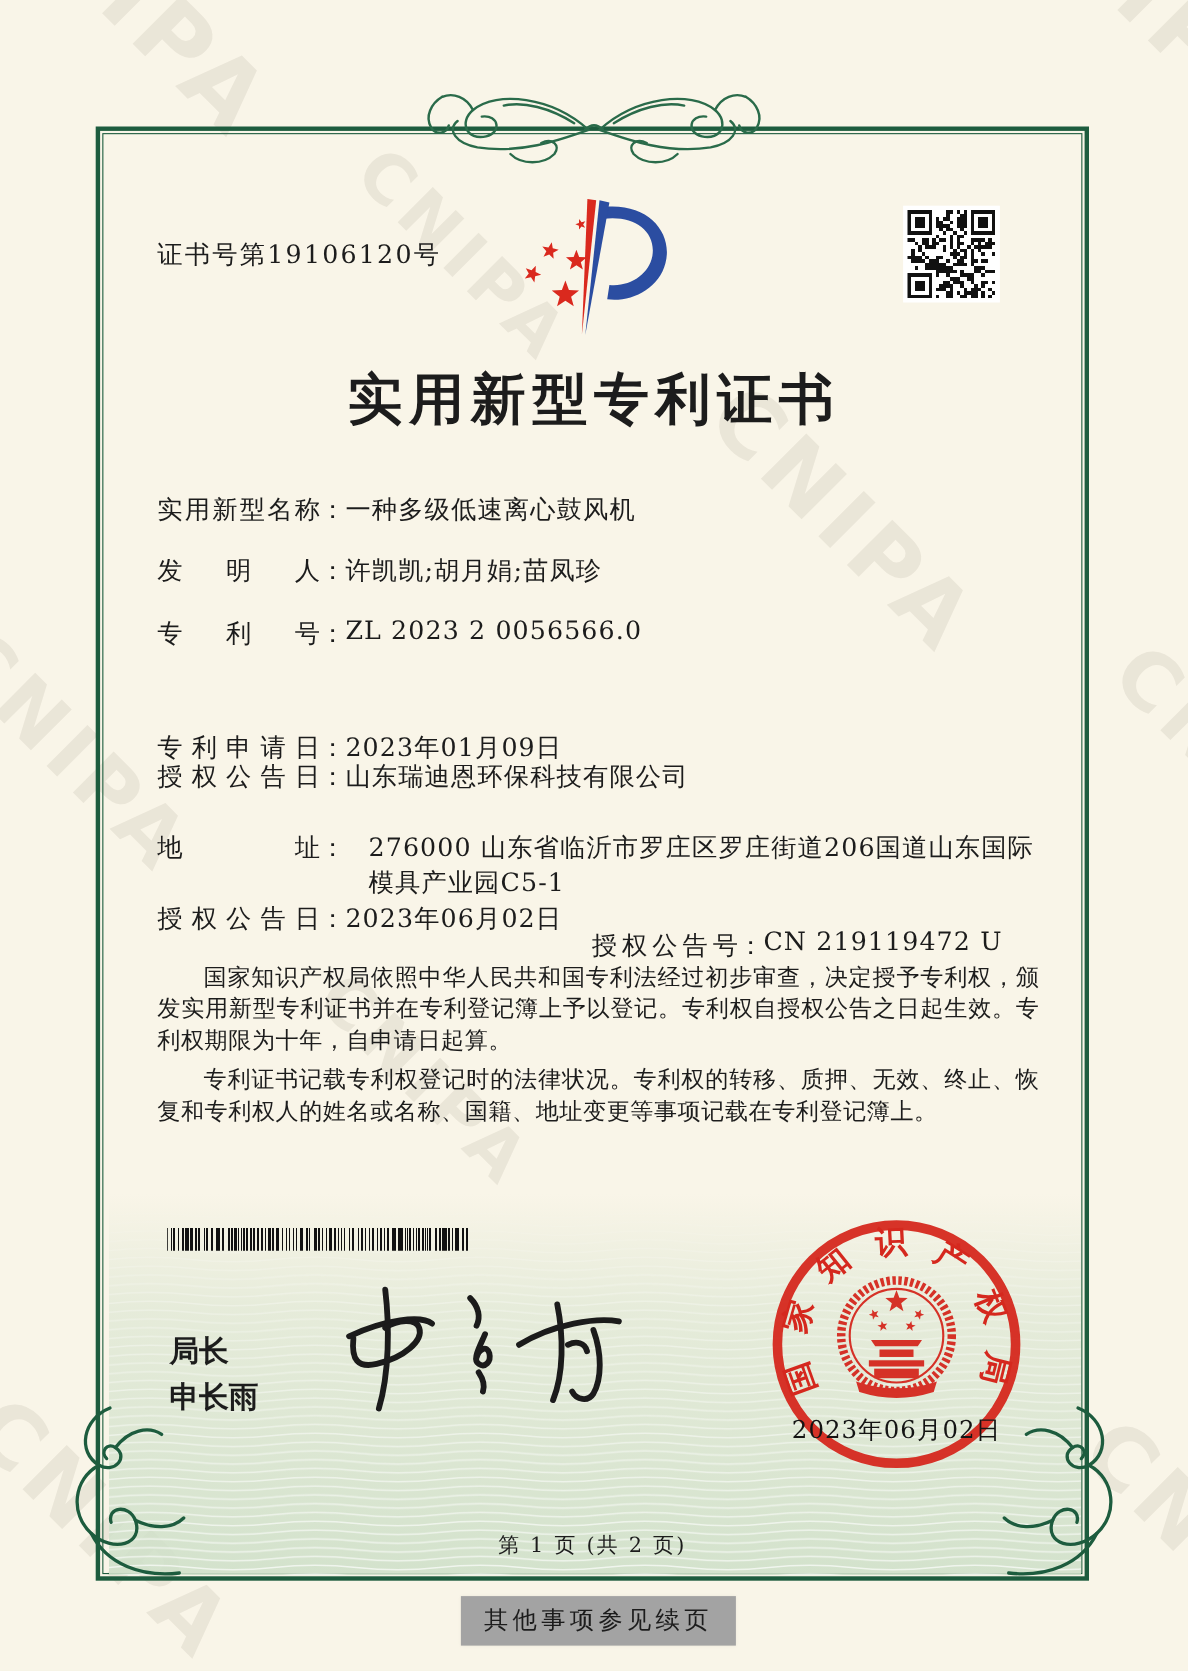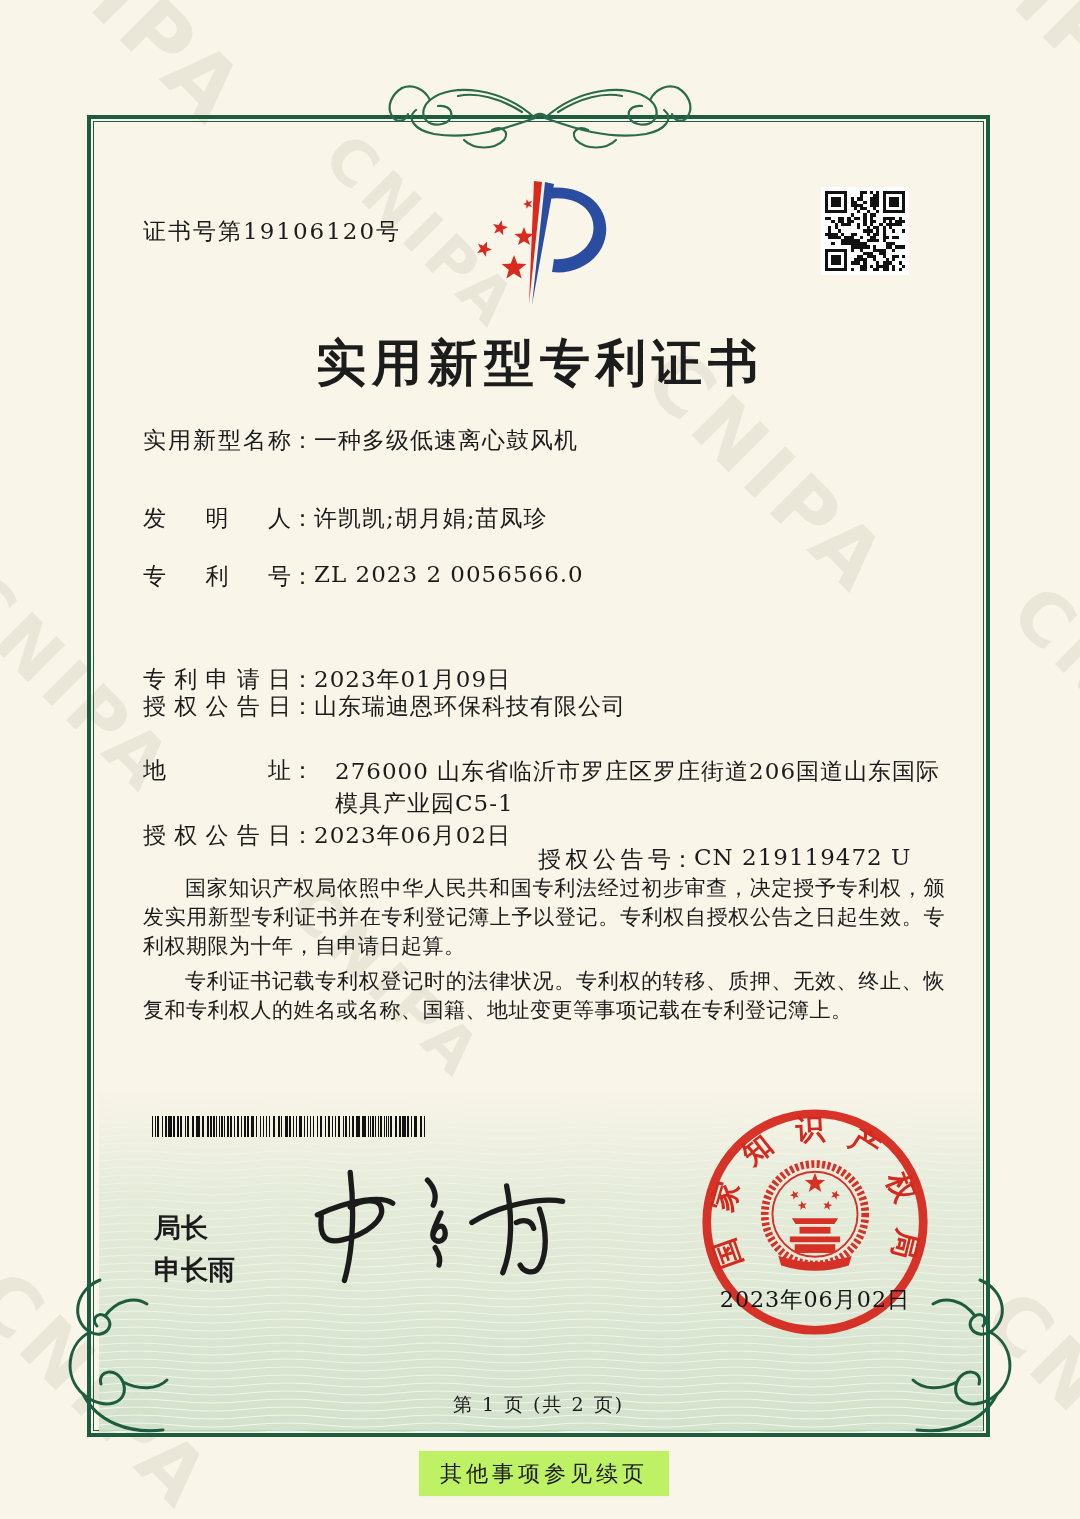--- a/index.html
+++ b/index.html
@@ -35,21 +35,21 @@
   
   .body-par{position:absolute;left:143px;width:802px;font-size:21px;line-height:29px;text-indent:2em;text-align:justify;letter-spacing:0.5px;}
   
   .barcode-wrap{position:absolute;left:152px;top:1116px;width:277px;height:21px;}
   .director{position:absolute;left:154px;top:1210px;font-family:Liberation Mono, monospace;font-weight:bold;font-size:27px;}
   .director-name{position:absolute;left:154px;top:1252px;font-family:"DejaVu Sans","Liberation Sans",sans-serif;font-weight:bold;font-size:27px;}
   .sig-wrap{position:absolute;left:300px;top:1158px;width:280px;height:132px;}
   .seal-wrap{position:absolute;left:699px;top:1106px;width:232px;height:232px;}
   .page-info{position:absolute;left:0;top:1392px;width:1077px;text-align:center;font-size:19px;letter-spacing:2px;}
   .note-box{
-    position:absolute;left:419px;top:1451px;width:250px;height:45px;background:#bef264;
+    position:absolute;left:419px;top:1451px;width:250px;height:45px;background:#a3a3a3;
     text-align:center;line-height:45px;font-size:22px;letter-spacing:4px;box-shadow:0 0 3px rgba(0,0,0,0.06);
   }
   .ornament{position:absolute;pointer-events:none;}
   svg{display:block;}
 </style>
 </head>
 <body>
 
 <div class="page">
 
@@ -359,21 +359,21 @@
         <rect x="19" y="1" width="5" height="5" fill="#fff"></rect>
         <rect x="20" y="2" width="3" height="3" fill="#111"></rect>
         <rect x="0" y="18" width="7" height="7" fill="#111"></rect>
         <rect x="1" y="19" width="5" height="5" fill="#fff"></rect>
         <rect x="2" y="20" width="3" height="3" fill="#111"></rect>
       </svg>
   </div>
 
   <div class="title">实用新型专利证书</div>
 
-  <div class="frow" style="top:425px">
+  <div class="frow" style="top:448px">
     <span class="flabel">实用新型名称</span><span class="fcolon">：</span><span class="fvalue">一种多级低速离心鼓风机</span>
   </div>
   <div class="frow" style="top:503px">
     <span class="flabel">发明人</span><span class="fcolon">：</span><span class="fvalue">许凯凯;胡月娟;苗凤珍</span>
   </div>
   <div class="frow" style="top:561px">
     <span class="flabel">专利号</span><span class="fcolon">：</span><span class="fvalue">ZL 2023 2 0056566.0</span>
   </div>
   <div class="frow" style="top:664px">
     <span class="flabel">专利申请日</span><span class="fcolon">：</span><span class="fvalue">2023年01月09日</span>

